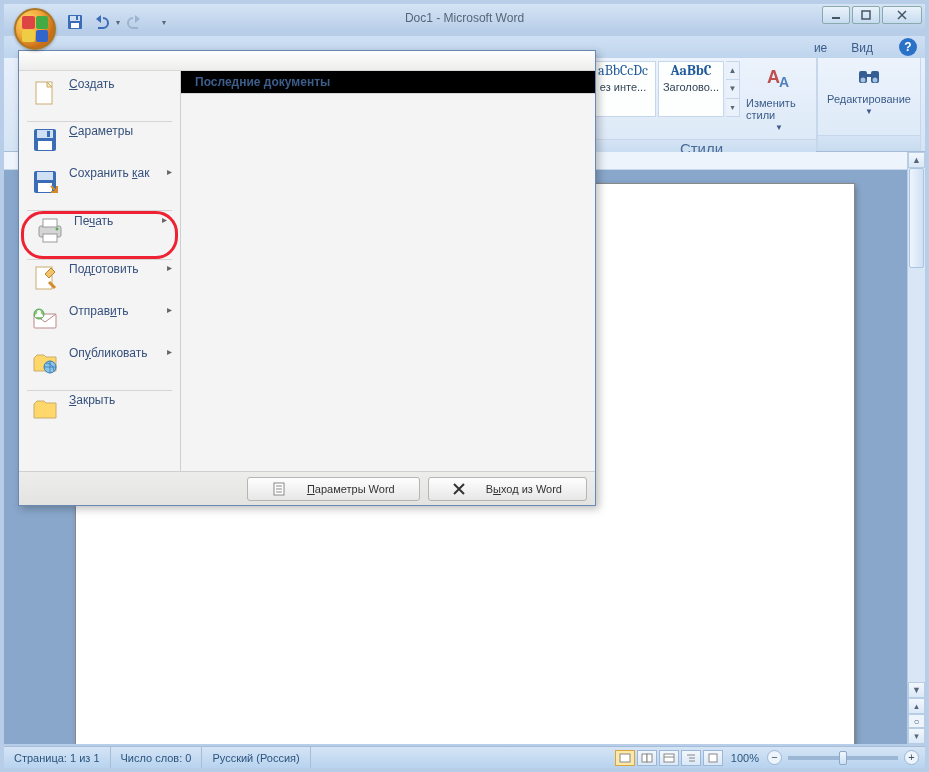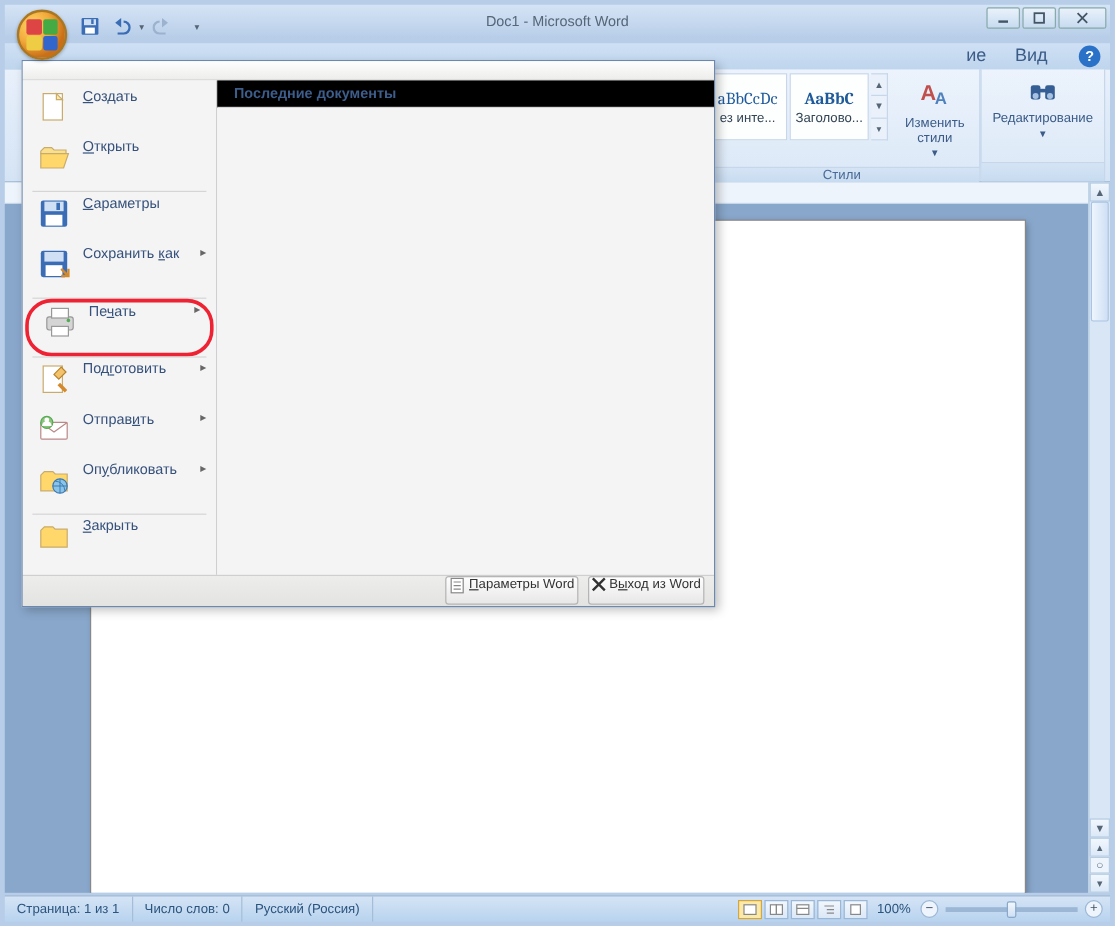--- a/index.html
+++ b/index.html
@@ -22,29 +22,29 @@
 .office-btn { position: absolute; left: 10px; top: 4px; width: 42px; height: 42px; border-radius: 50%; background: radial-gradient(circle at 30% 30%, #ffd76a, #f2a83a 40%, #c96f18 70%); border: 2px solid #aa7722; z-index: 100; cursor:pointer; box-shadow: 0 1px 3px rgba(0,0,0,.3); display:flex;align-items:center;justify-content:center; }
 .office-logo { width:26px;height:26px;display:grid;grid-template:1fr 1fr/1fr 1fr;gap:1px; }
 .office-logo span{border-radius:2px;}
 .ol-r{background:#d44;}
 .ol-g{background:#4a4;}
 .ol-b{background:#36c;}
 .ol-y{background:#ec4;}
 
 
 .tabs-bar { position:absolute; left:0; right:0; top:32px; height:22px; background: linear-gradient(#cfe0f4,#bed5ed); padding-left: 60px; display:flex; align-items:flex-end; }
-.tab { padding: 3px 12px; font-size: 15px; color: #3b5b88; cursor:pointer;margin-top:48px; }
+.tab { padding: 3px 12px; font-size: 12px; color: #3b5b88; cursor:pointer;margin-top:48px; }
 .help-btn { position:absolute; right:8px; top:2px; width:18px;height:18px;border-radius:50%;background:#2a72c8;color:#fff;font-size:12px;font-weight:bold;display:flex;align-items:center;justify-content:center;cursor:pointer; }
 
 
 .ribbon { position:absolute; left:0; right:0; top:54px; height:94px; background: linear-gradient(#e8f0fb,#d5e4f5); border-bottom: 1px solid #a6bdd8; display:flex; justify-content:flex-end; padding-right: 4px; }
 .ribbon-group { border: 1px solid #c6d6eb; border-top:none; border-bottom:none; background: linear-gradient(#ecf3fc,#dbe8f7); display:flex; flex-direction:column; }
 .ribbon-group-body { flex:1; display:flex; align-items:flex-start; padding:3px; gap:2px; }
-.ribbon-group-title { height:16px; font-size:11px; color:#4a6a96; text-align:center; background:linear-gradient(#d5e4f5,#c7dbf0); border-top:1px solid #c6d6eb; }
-.style-box { width:66px; height:56px; border:1px solid #c6d6eb; background:#fdfefe; display:flex;flex-direction:column;align-items:center;justify-content:center; font-size:11px; color:#345; cursor:pointer; }
+.ribbon-group-title { height:16px; font-size:15px; color:#4a6a96; text-align:center; background:linear-gradient(#d5e4f5,#c7dbf0); border-top:1px solid #c6d6eb; }
+.style-box { width:66px; height:56px; border:1px solid #c6d6eb; background:#fdfefe; display:flex;flex-direction:column;align-items:center;font-size:11px; color:#345; cursor:pointer; }
 .style-sample { font-size:14px; color:#1f5a9a; font-family: Cambria, serif; margin-bottom:2px; }
 .big-btn { width:74px; display:flex;flex-direction:column;align-items:center;justify-content:center; padding:4px; cursor:pointer; font-size:11px; color:#3b5b88; gap:2px; }
 .big-btn svg { margin-bottom:2px; }
 .ribbon-arrow { font-size:8px; }
 .styles-group .ribbon-group-body { padding-right:0; }
 .styles-scroll { width:14px; height:56px; border:1px solid #c6d6eb; border-left:none; background:#eaf1fb; display:flex;flex-direction:column; }
 .styles-scroll div { flex:1;border-bottom:1px solid #c6d6eb;display:flex;align-items:center;justify-content:center;font-size:8px;color:#567;cursor:pointer; }
 .styles-scroll div:last-child{border-bottom:none;}
 
 
@@ -82,21 +82,21 @@
 .om-left { width:162px; border-right:1px solid #cfcfcf; padding: 6px 4px; background:#f4f4f4; }
 .om-item { display:flex; align-items:flex-start; height:42px; padding: 0 6px; font-size:12px; color:#36517c; cursor:pointer; border-radius:3px; position:relative; }
 .om-item .ico { width:32px; height:32px; margin-right:8px; display:flex;align-items:center;justify-content:center; }
 .om-item .arrow { position:absolute; right:4px; font-size:10px; color:#666; }
 .om-item u { text-decoration: underline; }
 .om-highlight { border:3px solid #e23; border-radius:22px; margin: -2px; padding:0 4px; }
 .om-sep { height:1px; background:#d5d5d5; margin: 2px 4px; }
 .om-right { flex:1; padding: 8px 14px; background:#f4f4f4; }
 .om-right-title { font-size:12px; font-weight:bold; color:#3d5d8b; background:#000000; padding:4px 0; margin: -8px -14px 6px; padding-left:14px; border-bottom:1px solid #d6d6d6; }
 .office-menu-bottom { height:34px; background:linear-gradient(#ededec,#e3e3e2); border-top:1px solid #cfcfcf; display:flex; justify-content:flex-end; align-items:center; padding:0 8px; gap:8px; }
-.om-bottom-btn { height:24px; padding:0 2px; border:1px solid #b5b5b5; background:linear-gradient(#fefefe,#e7e7e7); border-radius:3px; font-size:11px; color:#333; display:flex;gap:3px; cursor:pointer; }
+.om-bottom-btn { height:24px; padding:0 24px; border:1px solid #b5b5b5; background:linear-gradient(#fefefe,#e7e7e7); border-radius:3px; font-size:11px; color:#333; display:flex;align-items:center; gap:21px; cursor:pointer; }
 </style>
 </head>
 <body>
 
 <div class="win-frame">
   <div class="titlebar">
     <div class="qat">
       <div class="qat-item">
         <svg width="16" height="16">
             <rect x="1" y="1" width="14" height="14" rx="1" fill="#3a6db5"></rect>
@@ -172,21 +172,21 @@
         <div class="styles-scroll">
           <div>▲</div>
           <div>▼</div>
           <div>▾</div>
         </div>
         <div class="big-btn">
           <svg width="30" height="28">
               <text x="3" y="18" font-size="18" font-family="serif" fill="#c0504d" font-weight="bold">A</text>
               <text x="15" y="22" font-size="14" font-family="serif" fill="#4f81bd" font-weight="bold">A</text>
             </svg>
-          <span style="text-align:center;line-height:1.1;">Изменить стили</span>
+          <span style="line-height:1.1;">Изменить стили</span>
           <span class="ribbon-arrow">▼</span>
         </div>
       </div>
       <div class="ribbon-group-title">Стили</div>
     </div>
     <div class="ribbon-group">
       <div class="ribbon-group-body">
         <div class="big-btn" style="width:96px;">
           <svg width="24" height="24">
               <rect x="2" y="6" width="8" height="12" rx="2" fill="#355e94"></rect>
@@ -276,29 +276,20 @@
     <div class="office-menu-body">
       <div class="om-left">
         <div class="om-item">
           <span class="ico">
               <svg width="28" height="28">
                 <rect x="5" y="3" width="16" height="22" fill="#fff" stroke="#c8ac6c"></rect>
                 <path d="M16 3l5 5h-5z" fill="#ffe8a8" stroke="#c8ac6c"></path>
               </svg>
             </span>
           <span><u>С</u><span>оздать</span></span>
-        </div>
-        <div class="om-item">
-          <span class="ico">
-              <svg width="28" height="28">
-                <path d="M3 9l3-3h6l2 2h10v3H3z" fill="#fae08c" stroke="#c8ac6c"></path>
-                <path d="M3 11h23l-4 12H3z" fill="#ffd76a" stroke="#c8ac6c"></path>
-              </svg>
-            </span>
-          <span><u>О</u><span>ткрыть</span></span>
         </div>
         <div class="om-sep"></div>
         <div class="om-item">
           <span class="ico">
               <svg width="28" height="28">
                 <rect x="3" y="3" width="22" height="22" rx="2" fill="#3a6db5"></rect>
                 <rect x="6" y="4" width="16" height="8" fill="#cfe0f4"></rect>
                 <rect x="7" y="15" width="14" height="9" fill="#fff"></rect>
                 <rect x="16" y="5" width="3" height="6" fill="#3a6db5"></rect>
               </svg>

